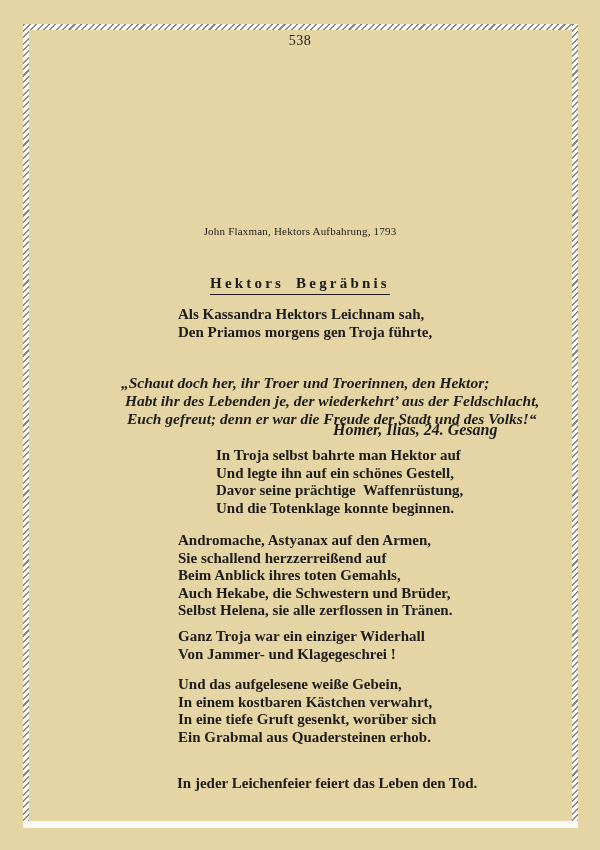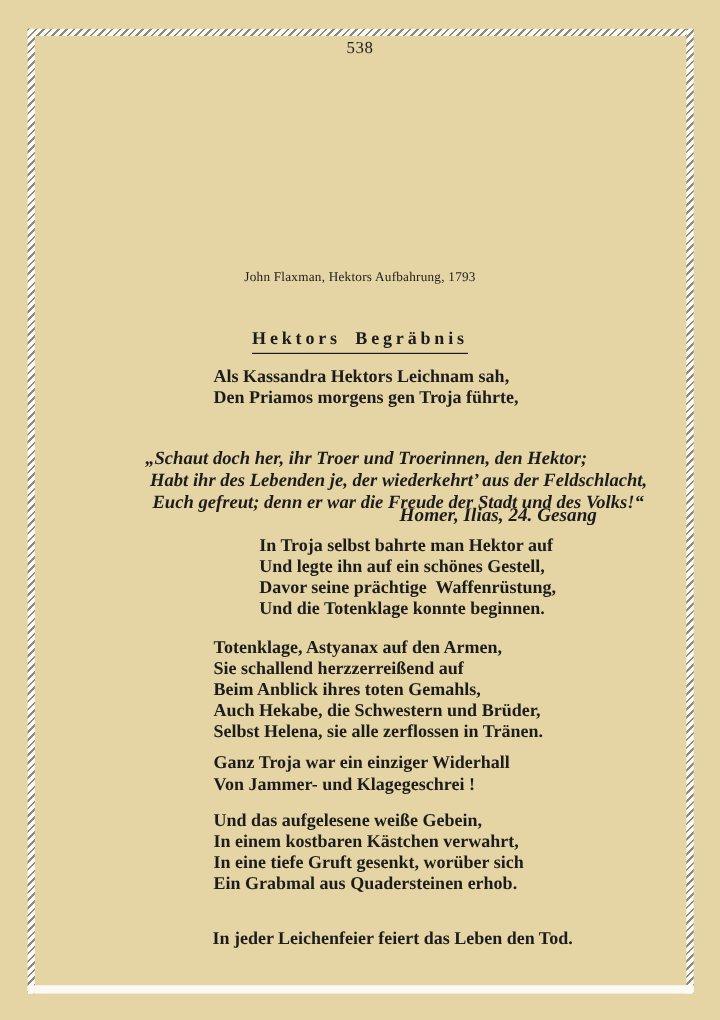--- a/index.html
+++ b/index.html
@@ -104,19 +104,19 @@
   <span class="title">Hektors Begräbnis</span>
 </div>
 
 <div class="abs stanza stanza-1"><div class="line">Als Kassandra Hektors Leichnam sah,</div><div class="line">Den Priamos morgens gen Troja führte,</div></div>
 
 <div class="abs quote"><div class="line">„Schaut doch her, ihr Troer und Troerinnen, den Hektor;</div><div class="line">Habt ihr des Lebenden je, der wiederkehrt’ aus der Feldschlacht,</div><div class="line">Euch gefreut; denn er war die Freude der Stadt und des Volks!“</div></div>
 <div class="abs attribution">Homer, Ilias, 24. Gesang</div>
 
 <div class="abs stanza stanza-2"><div class="line">In Troja selbst bahrte man Hektor auf</div><div class="line">Und legte ihn auf ein schönes Gestell,</div><div class="line">Davor seine prächtige  Waffenrüstung,</div><div class="line">Und die Totenklage konnte beginnen.</div></div>
 
-<div class="abs stanza stanza-3"><div class="line">Totenklage, Astyanax auf den Armen,</div><div class="line">Sie schallend herzzerreißend auf</div><div class="line">Beim Anblick ihres toten Gemahls,</div><div class="line">Auch Hekabe, die Schwestern und Brüder,</div><div class="line">Selbst Helena, sie alle zerflossen in Tränen.</div></div>
+<div class="abs stanza stanza-3"><div class="line">Andromache, Astyanax auf den Armen,</div><div class="line">Sie schallend herzzerreißend auf</div><div class="line">Beim Anblick ihres toten Gemahls,</div><div class="line">Auch Hekabe, die Schwestern und Brüder,</div><div class="line">Selbst Helena, sie alle zerflossen in Tränen.</div></div>
 
 <div class="abs stanza stanza-4"><div class="line">Ganz Troja war ein einziger Widerhall</div><div class="line">Von Jammer- und Klagegeschrei !</div></div>
 
 <div class="abs stanza stanza-5"><div class="line">Und das aufgelesene weiße Gebein,</div><div class="line">In einem kostbaren Kästchen verwahrt,</div><div class="line">In eine tiefe Gruft gesenkt, worüber sich</div><div class="line">Ein Grabmal aus Quadersteinen erhob.</div></div>
 
 <div class="abs closing">In jeder Leichenfeier feiert das Leben den Tod.</div>
 
 </body></html>

